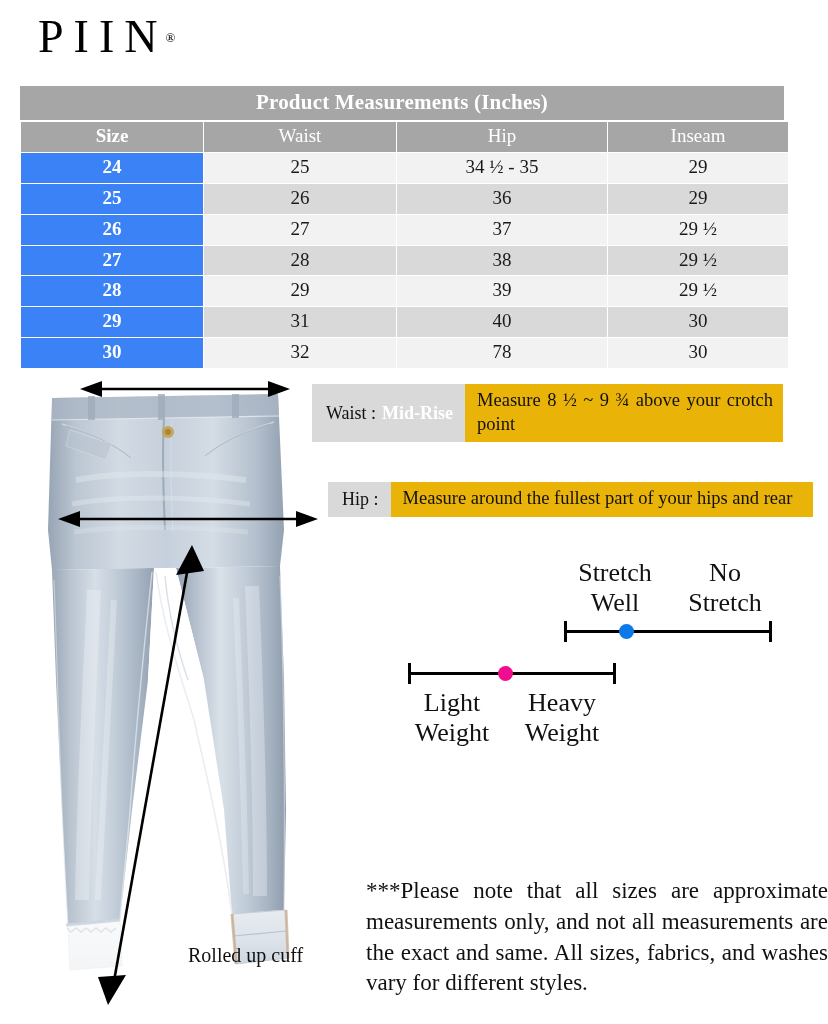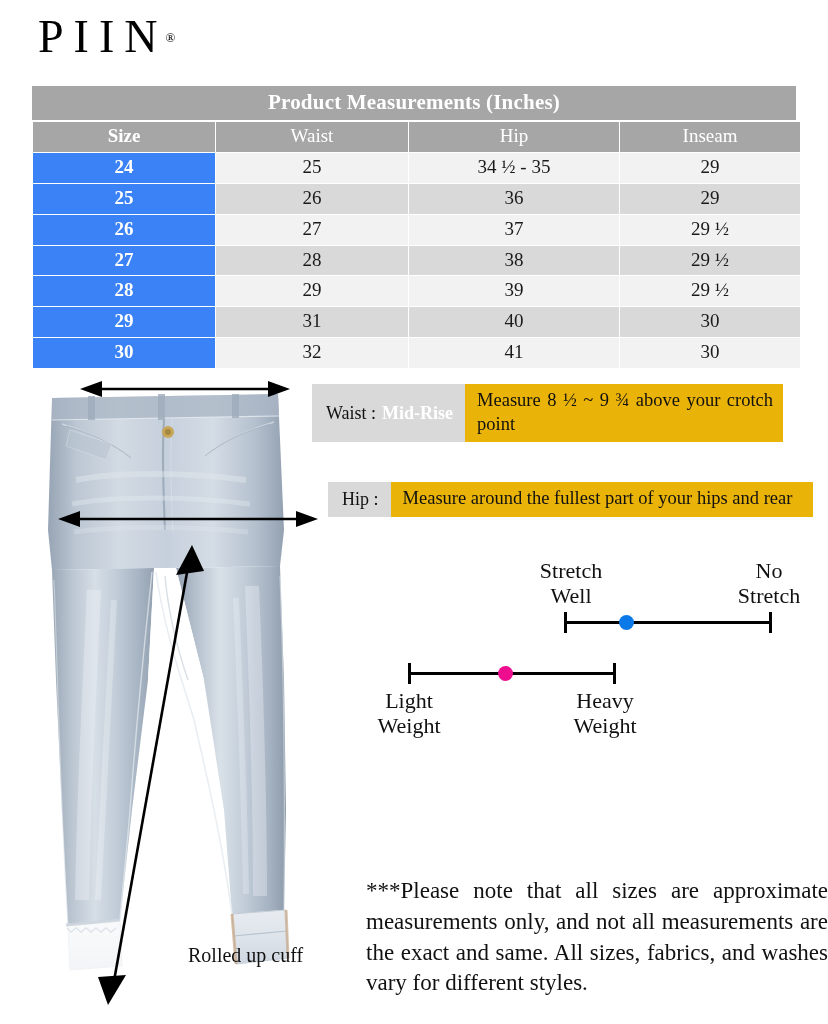--- a/index.html
+++ b/index.html
@@ -31,21 +31,21 @@
     vertical-align: super;
     letter-spacing: 0;
     position: relative;
     top: 6px;
     left: -2px;
   }
 
   
   .table-wrap {
     position: absolute;
-    left: 32px;
+    left: 20px;
     top: 86px;
     width: 764px;
   }
   .tbl-title {
     background: #a6a6a6;
     color: #ffffff;
     font-weight: bold;
     font-size: 21px;
     text-align: center;
     padding: 4px 0 5px 0;
@@ -144,22 +144,22 @@
 
   
   .slider {
     position: absolute;
   }
   #stretch-slider { left: 524px; top: 558px; width: 290px; }
   #weight-slider  { left: 376px; top: 660px; width: 290px; }
 
   .slider .ends {
     display: flex;
-    justify-content: space-between;
-    font-size: 22px;
+    justify-content: center;
+    font-size: 26px;
     line-height: 1.15;
     color: #111;
   }
   .slider .ends .end { text-align: center; width: 100px; }
   .slider .ends .end.left  { text-align: center; }
   .slider .ends .end.right { text-align: center; }
 
   .slider .bar-row {
     position: relative;
     height: 26px;
@@ -277,21 +277,21 @@
       </tr>
       <tr class="even">
         <td class="size-c">29</td>
         <td class="data-c">31</td>
         <td class="data-c">40</td>
         <td class="data-c">30</td>
       </tr>
       <tr class="odd">
         <td class="size-c">30</td>
         <td class="data-c">32</td>
-        <td class="data-c">41</td>
+        <td class="data-c">78</td>
         <td class="data-c">30</td>
       </tr>
     </tbody>
   </table>
 </div>
 
 <div class="jeans">
   <svg width="300" height="620" viewBox="0 0 300 620" xmlns="http://www.w3.org/2000/svg">
     <defs>
       <linearGradient id="denimL" x1="0" y1="0" x2="1" y2="0">

